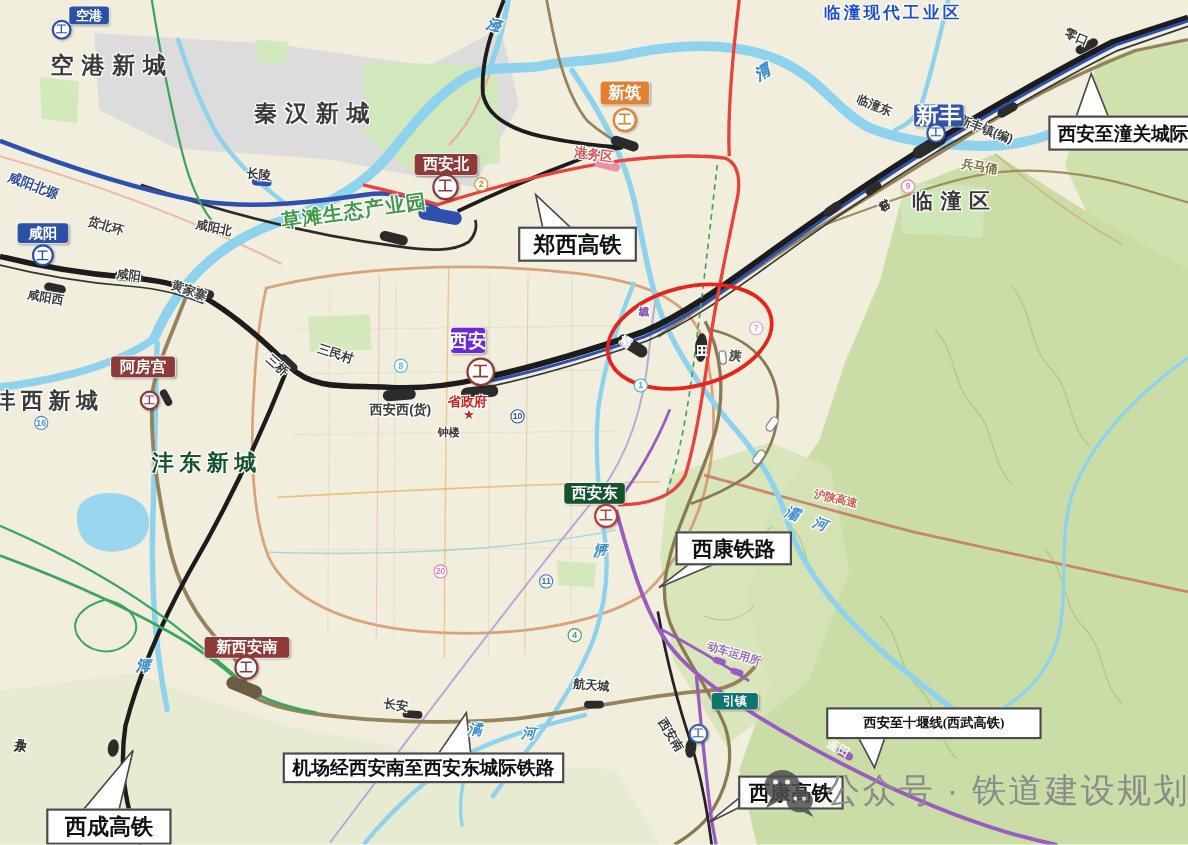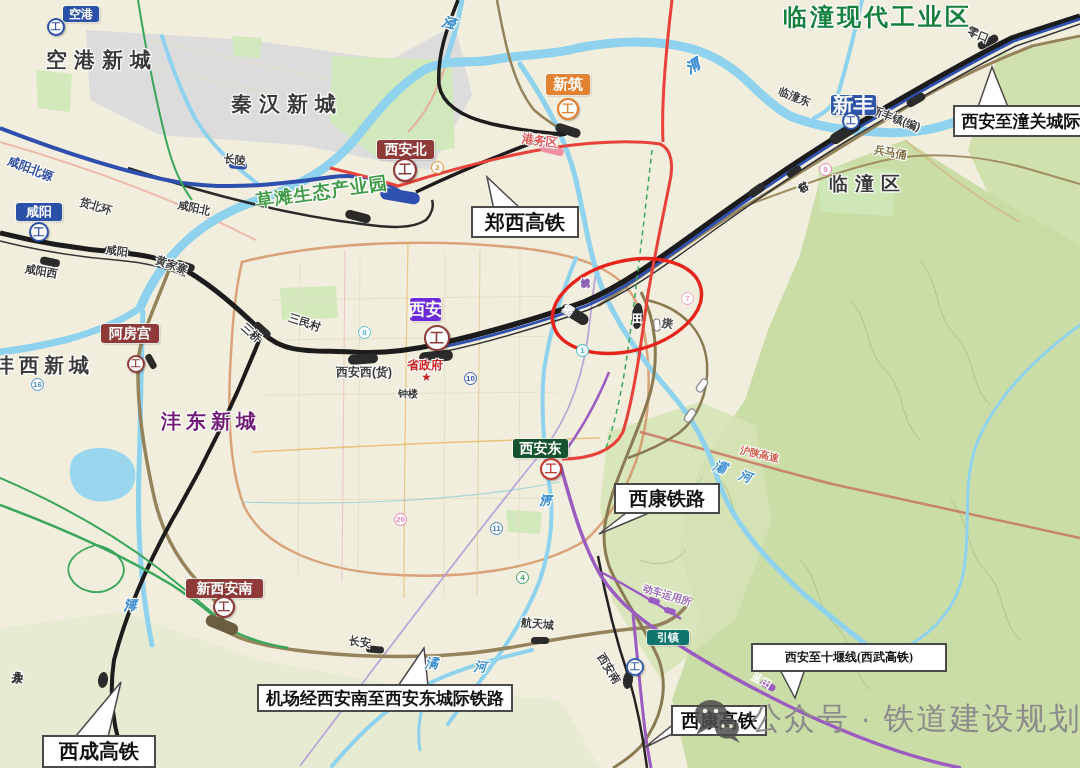--- a/index.html
+++ b/index.html
@@ -146,24 +146,24 @@
       <polygon points="599,534 630,510 656,510" fill="#fff" stroke="#4a4a4a" stroke-width="1.5"></polygon>
       <polygon points="121,682 75,737 108,737" fill="#fff" stroke="#4a4a4a" stroke-width="1.5"></polygon>
       <polygon points="424,648 398,686 428,686" fill="#fff" stroke="#4a4a4a" stroke-width="1.5"></polygon>
       <polygon points="795,698 778,666 806,666" fill="#fff" stroke="#4a4a4a" stroke-width="1.5"></polygon>
       <polygon points="644,748 680,719 702,719" fill="#fff" stroke="#4a4a4a" stroke-width="1.5"></polygon>
       <ellipse cx="627" cy="306" rx="76" ry="45" fill="none" stroke="#e8231b" stroke-width="3.5" transform="rotate(-14 627 306)"></ellipse>
     </svg>
   <div id="labels">
       <div class="lbl region" style="left: 46px; top: 49px; font-size: 21px; color: rgb(58, 58, 58); letter-spacing: 7px;">空港新城</div>
       <div class="lbl region" style="left: 231px; top: 93px; font-size: 21px; color: rgb(58, 58, 58); letter-spacing: 7px;">秦汉新城</div>
-      <div class="lbl region" style="left: 783px; top: 4px; font-size: 24px; color: #15803d; letter-spacing: 3px;">临潼现代工业区</div>
+      <div class="lbl region" style="left: 749px; top: 4px; font-size: 15px; color: #1d4ed8; letter-spacing: 3px;">临潼现代工业区</div>
       <div class="lbl region" style="left: 829px; top: 174px; font-size: 19px; color: rgb(58, 58, 58); letter-spacing: 7px;">临潼区</div>
       <div class="lbl region" style="left: -6px; top: 355px; font-size: 20px; color: rgb(58, 58, 58); letter-spacing: 5px;">沣西新城</div>
-      <div class="lbl region" style="left: 138px; top: 411px; font-size: 20px; color: #701a75; letter-spacing: 5px; padding-left: 23px;">沣东新城</div>
+      <div class="lbl region" style="left: 138px; top: 411px; font-size: 20px; color: #14532d; letter-spacing: 5px;">沣东新城</div>
       <div class="lbl region" style="left: 256px; top: 192px; font-size: 18px; color: rgb(63, 155, 69); letter-spacing: 1px; transform: rotate(-8deg);">草滩生态产业园</div>
       <div class="lbl river vert" style="left: 446px; top: 6px; font-size: 13px; color: rgb(63, 143, 208); letter-spacing: 0px; transform: rotate(14deg);">泾河</div>
       <div class="lbl river vert" style="left: 676px; top: 50px; font-size: 14px; color: rgb(63, 143, 208); letter-spacing: 0px; transform: rotate(-32deg);">渭河</div>
       <div class="lbl river" style="left: 714px; top: 458px; font-size: 13px; color: rgb(63, 143, 208); letter-spacing: 14px; transform: rotate(20deg);">灞河</div>
       <div class="lbl river vert" style="left: 539px; top: 484px; font-size: 12px; color: rgb(63, 143, 208); letter-spacing: 0px;">浐河</div>
       <div class="lbl river vert" style="left: 123px; top: 588px; font-size: 13px; color: rgb(63, 143, 208); letter-spacing: 0px;">沣河</div>
       <div class="lbl river" style="left: 425px; top: 656px; font-size: 13px; color: rgb(63, 143, 208); letter-spacing: 36px; transform: rotate(4deg);">潏河</div>
       <div class="lbl line" style="left: 8px; top: 154px; font-size: 12px; color: rgb(45, 74, 156); letter-spacing: 0px; transform: rotate(21deg);">咸阳北塬</div>
       <div class="lbl line" style="left: 224px; top: 153px; font-size: 11px; color: rgb(58, 58, 58); letter-spacing: 0px; transform: rotate(6deg);">长陵</div>
       <div class="lbl line" style="left: 178px; top: 199px; font-size: 11px; color: rgb(58, 58, 58); letter-spacing: 0px; transform: rotate(12deg);">咸阳北</div>

